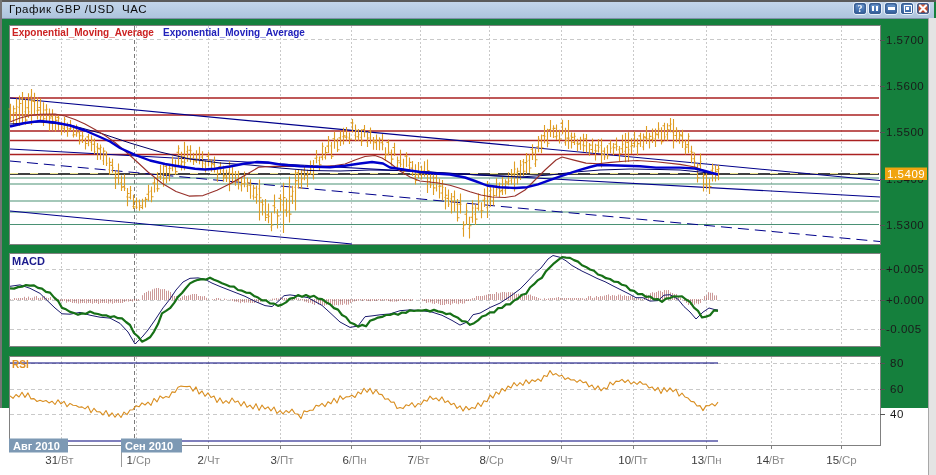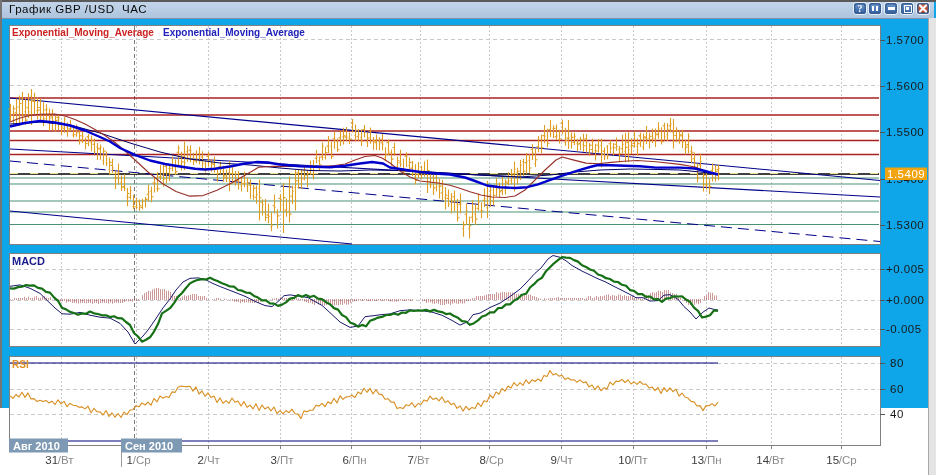--- a/index.html
+++ b/index.html
@@ -1,16 +1,16 @@
 <!DOCTYPE html>
 <html><head><meta charset="utf-8">
 <style>
 html,body{margin:0;padding:0;}
 body{width:936px;height:475px;overflow:hidden;background:#ffffff;font-family:"Liberation Sans",sans-serif;}
-.win{position:relative;width:936px;height:408px;background:#0ea5e9;}
+.win{position:relative;width:936px;height:408px;background:#15803d;}
 .topedge{position:absolute;left:0;top:0;width:100%;height:2px;background:#5a5a5a;}
 .leftedge{position:absolute;left:0;top:0;width:2px;height:100%;background:#757575;}
 .titlebar{position:absolute;left:2px;top:2px;width:932px;height:16px;
   background:linear-gradient(#c3d5ea,#adc4dd);border-bottom:1px solid #8090a8;}
 .title{position:absolute;left:9px;top:3px;font-size:11.5px;color:#0a0a0a;font-weight:normal;letter-spacing:0.55px;}
 .btn{position:absolute;top:3px;width:12px;height:11px;border-radius:3px;
   box-shadow:0 0 0 1px #e8f0fa, 0 0 0 1.5px #3a5f93 inset;
   background:linear-gradient(#74a0d4,#2c5a9c);}
 .btnx{background:linear-gradient(#e06a42,#b03014);}
 .g{position:absolute;background:#fff;}

